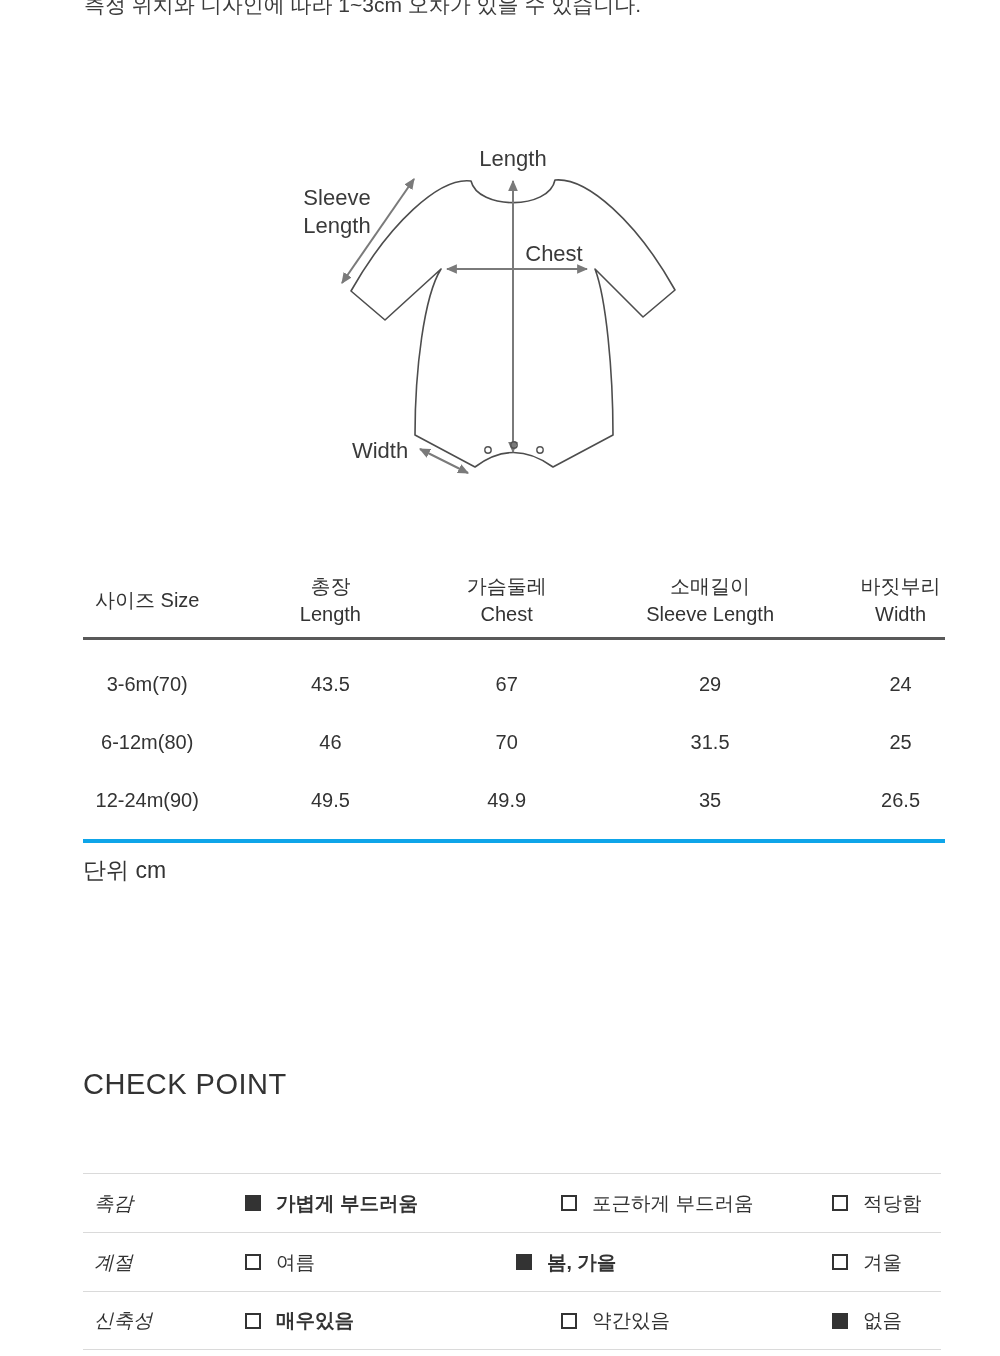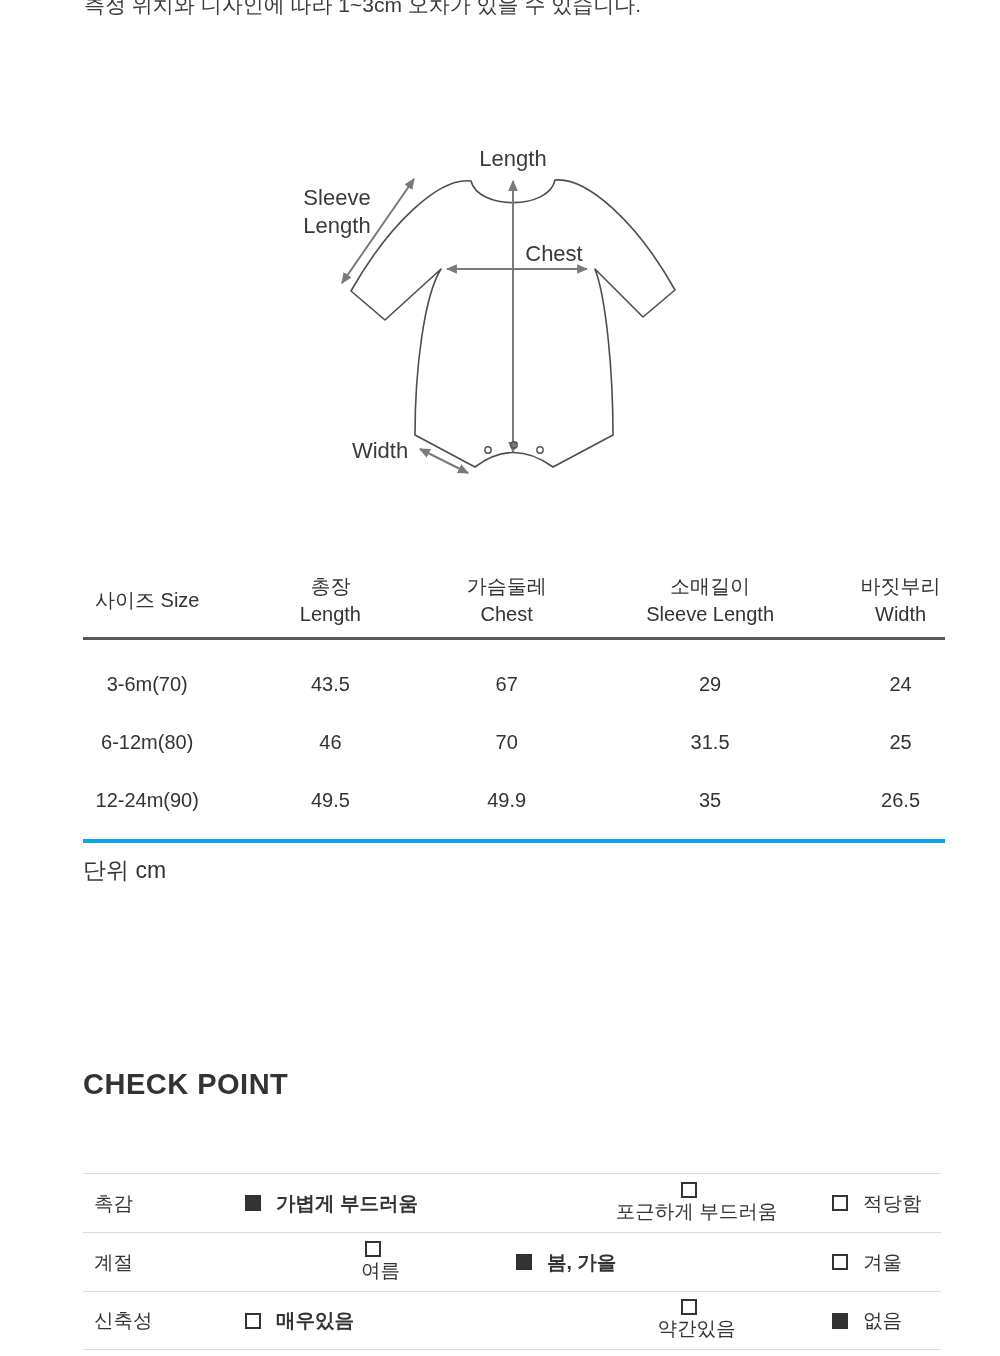--- a/index.html
+++ b/index.html
@@ -20,27 +20,27 @@
   .size-table { position:absolute; left:71px; top:562px; width:862px; }
   .st-header { display:flex; align-items:center; height:78px; border-bottom:3px solid #595959; font-size:20px; }
   .st-hcell { text-align:center; line-height:28px; }
   .c1{width:14.9%} .c2{width:27.6%} .c3{width:13.3%} .c4{width:33.9%} .c5{width:10.3%}
   .st-body { border-bottom:4px solid #0ea5e9; padding:15px 0 10px; }
   .st-row { display:flex; align-items:center; height:58px; font-size:20px; }
   .st-cell { text-align:center; }
   .st-unit { padding-top:12px; font-size:23px; color:#333; }
 
   
-  .cp-title { position:absolute; left:71px; top:1068px; font-size:29px; font-weight:700; letter-spacing:.5px; color:#333; }
+  .cp-title { position:absolute; left:71px; top:1068px; font-size:29px; font-weight:400; letter-spacing:.5px; color:#333; }
   .cp-table { position:absolute; left:71px; top:1173px; width:858px; }
   .cp-row { display:flex; align-items:center; height:59px; border-top:1px solid #dadada; font-size:19.5px; }
   .cp-row:last-child { border-bottom:1px solid #dadada; }
-  .cp-label { width:162px; padding-left:11px; }
+  .cp-label { width:162px; padding-left:11px;font-style:italic; }
   .cp-opt { display:flex; align-items:center; }
-  .cp-opt1 { width:316px;font-weight:bold; } .cp-opt2 { width:271px;flex-direction:column; } .cp-opt3 { flex:1; }
+  .cp-opt1 { width:316px;font-weight:bold; } .cp-opt2 { width:271px; } .cp-opt3 { flex:1; }
   .cb { width:16px; height:16px; border:2.5px solid #333; flex:none; margin-right:15px; background:#fff; }
   .cb[data-checked="true"] { background:#333; border-color:#333; }
 </style>
 </head>
 <body>
 
 <div class="page">
 
   <div class="notice1">측정 위치와 디자인에 따라 1~3cm 오차가 있을 수 있습니다.</div>
 

